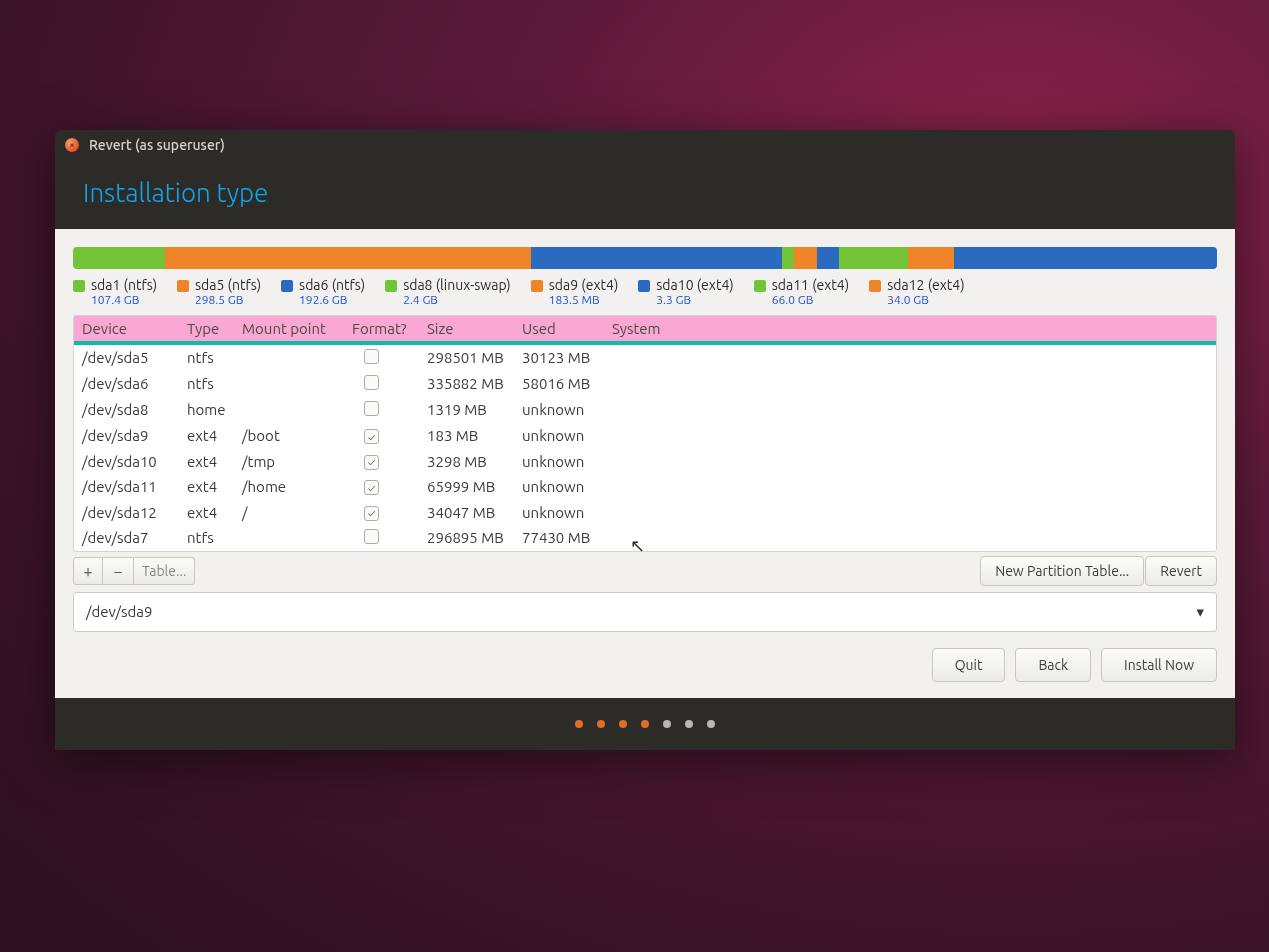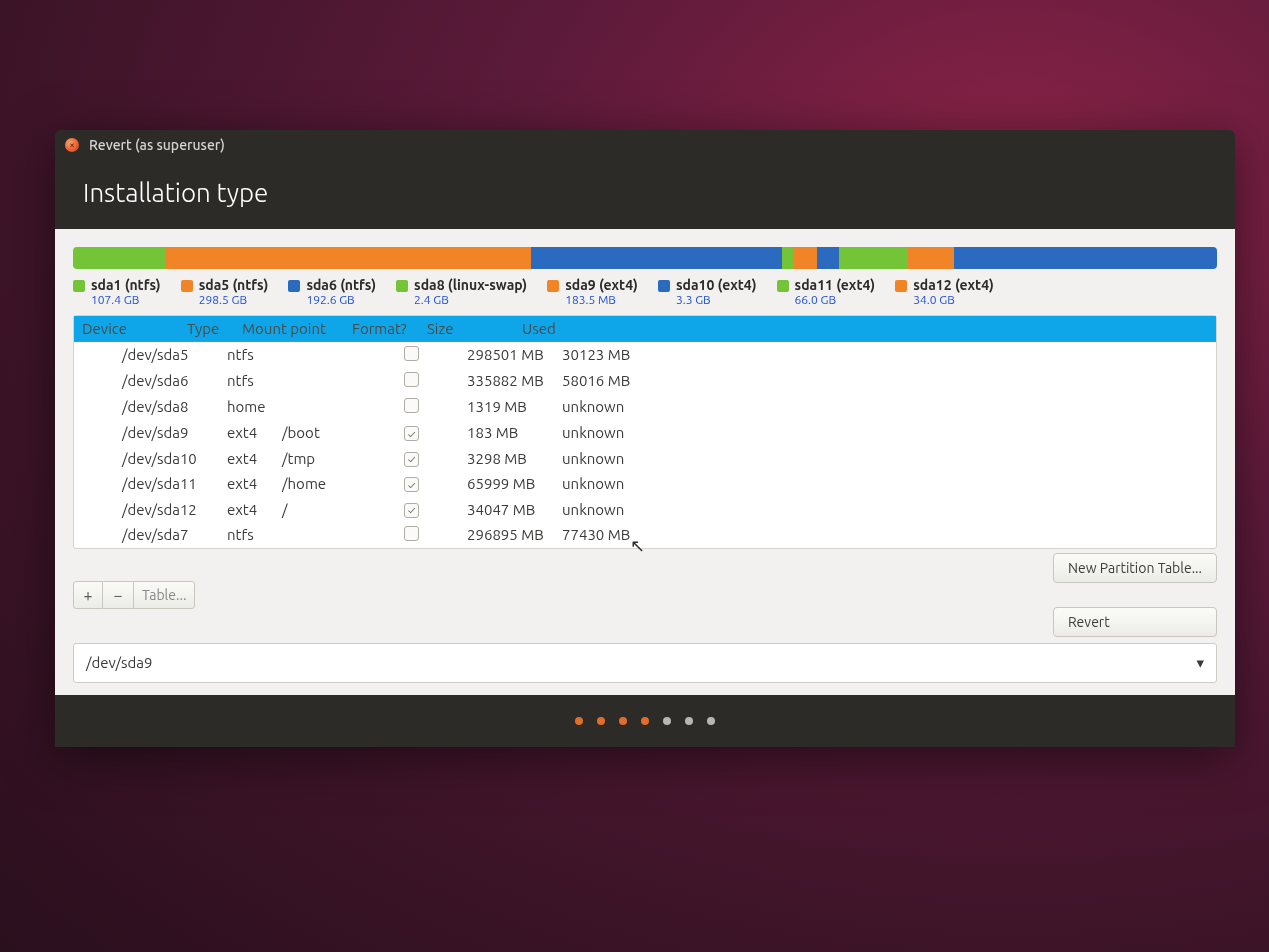--- a/index.html
+++ b/index.html
@@ -34,21 +34,21 @@
   .close-btn {
     width: 14px; height: 14px;
     border-radius: 50%;
     background: radial-gradient(circle at 35% 35%, #f9a26c, #e85c2c 60%, #b83818);
     margin-right: 10px;
     display: flex; align-items: center; justify-content: center;
     font-size: 9px; color: #5a1a08;
   }
   .header {
     padding: 18px 28px 22px;
-    color: #ffffff;
+    color: #0ea5e9;
     font-size: 26px;
     font-weight: 300;
   }
   .content {
     background: #f2f1ef;
     padding: 18px 18px 12px;
   }
   .disk-bar {
     height: 22px;
     display: flex;
@@ -69,41 +69,41 @@
     gap: 6px;
     align-items: flex-start;
     flex-shrink: 0;
   }
   .swatch {
     width: 12px; height: 12px;
     margin-top: 3px;
     border-radius: 2px;
   }
   .legend-text { display: flex; flex-direction: column; line-height: 1.15; }
-  .legend-label { font-size: 14px; font-weight: 700; color: #2b2b2b; }
+  .legend-label { font-size: 14px; font-weight: 400; color: #2b2b2b; }
   .legend-size { font-size: 12px; color: #1d4ed8; }
   .table-wrap {
     border: 1px solid #d6d3cd;
     border-radius: 3px;
     background: #fff;
   }
   .thead, .trow {
     display: grid;
     grid-template-columns: 105px 55px 110px 75px 95px 90px 1fr;
     align-items: center;
     padding: 4px 8px;
     font-size: 15px;
   }
   .thead {
-    background: #0ea5e9;
+    background: #f9a8d4;
     color: #4a4a48;
-    border-bottom: 1px solid #14b8a6;
+    border-bottom: 4px solid #14b8a6;
     font-weight: 400;
   }
-  .trow { color: #3a3a38; margin-left: 40px; }
+  .trow { color: #3a3a38; }
   .chk {
     width: 15px; height: 15px;
     border: 1px solid #b0ada5;
     border-radius: 3px;
     display: inline-flex;
     align-items: center;
     justify-content: center;
     background: #fafaf8;
     font-size: 11px;
     color: #6a6a66;
@@ -124,21 +124,21 @@
     padding: 0 8px;
     display: inline-flex;
     align-items: center;
     justify-content: center;
     font-size: 16px;
     color: #5a5a56;
     cursor: pointer;
   }
   .tb-btn:first-child { border-radius: 3px 0 0 3px; }
   .tb-btn.change { border-radius: 0 3px 3px 0; font-size: 14px; color: #888; font-style: normal; }
-  .tb-right { display: flex; gap: 24px; flex-direction: column; }
+  .tb-right { display: flex; gap: 1px; }
   .btn {
     border: 1px solid #c9c6be;
     background: linear-gradient(#fbfbf8,#ecece7);
     border-radius: 4px;
     padding: 6px 14px;
     font-size: 14px;
     color: #3d3d3a;
     cursor: pointer;
   }
   .boot-label { margin-top: 10px; font-size: 15px; color: #3a3a38; }
@@ -263,20 +263,21 @@
       </div>
 
     <div class="table-wrap">
       <div class="thead">
         <span>Device</span>
         <span>Type</span>
         <span>Mount point</span>
         <span>Format?</span>
         <span>Size</span>
         <span>Used</span>
+        <span>System</span>
       </div>
       <div id="tbody">
           <div class="trow">
             <span>/dev/sda5</span>
             <span>ntfs</span>
             <span></span>
             <span><span class="chk"></span></span>
             <span>298501 MB</span>
             <span>30123 MB</span>
             <span></span>
@@ -357,20 +358,25 @@
         <span class="btn">New Partition Table...</span>
         <span class="btn">Revert</span>
       </div>
     </div>
 
     <div class="combo">
       <span>/dev/sda9</span>
       <span>▾</span>
     </div>
 
+    <div class="footer-btns">
+      <span class="btn">Quit</span>
+      <span class="btn">Back</span>
+      <span class="btn">Install Now</span>
+    </div>
   </div>
 
   <div class="dots" id="dots">
       <div class="dot" style="background: rgb(224, 109, 42);"></div>
       <div class="dot" style="background: rgb(224, 109, 42);"></div>
       <div class="dot" style="background: rgb(224, 109, 42);"></div>
       <div class="dot" style="background: rgb(224, 109, 42);"></div>
       <div class="dot" style="background: rgb(184, 182, 177);"></div>
       <div class="dot" style="background: rgb(184, 182, 177);"></div>
       <div class="dot" style="background: rgb(184, 182, 177);"></div>

